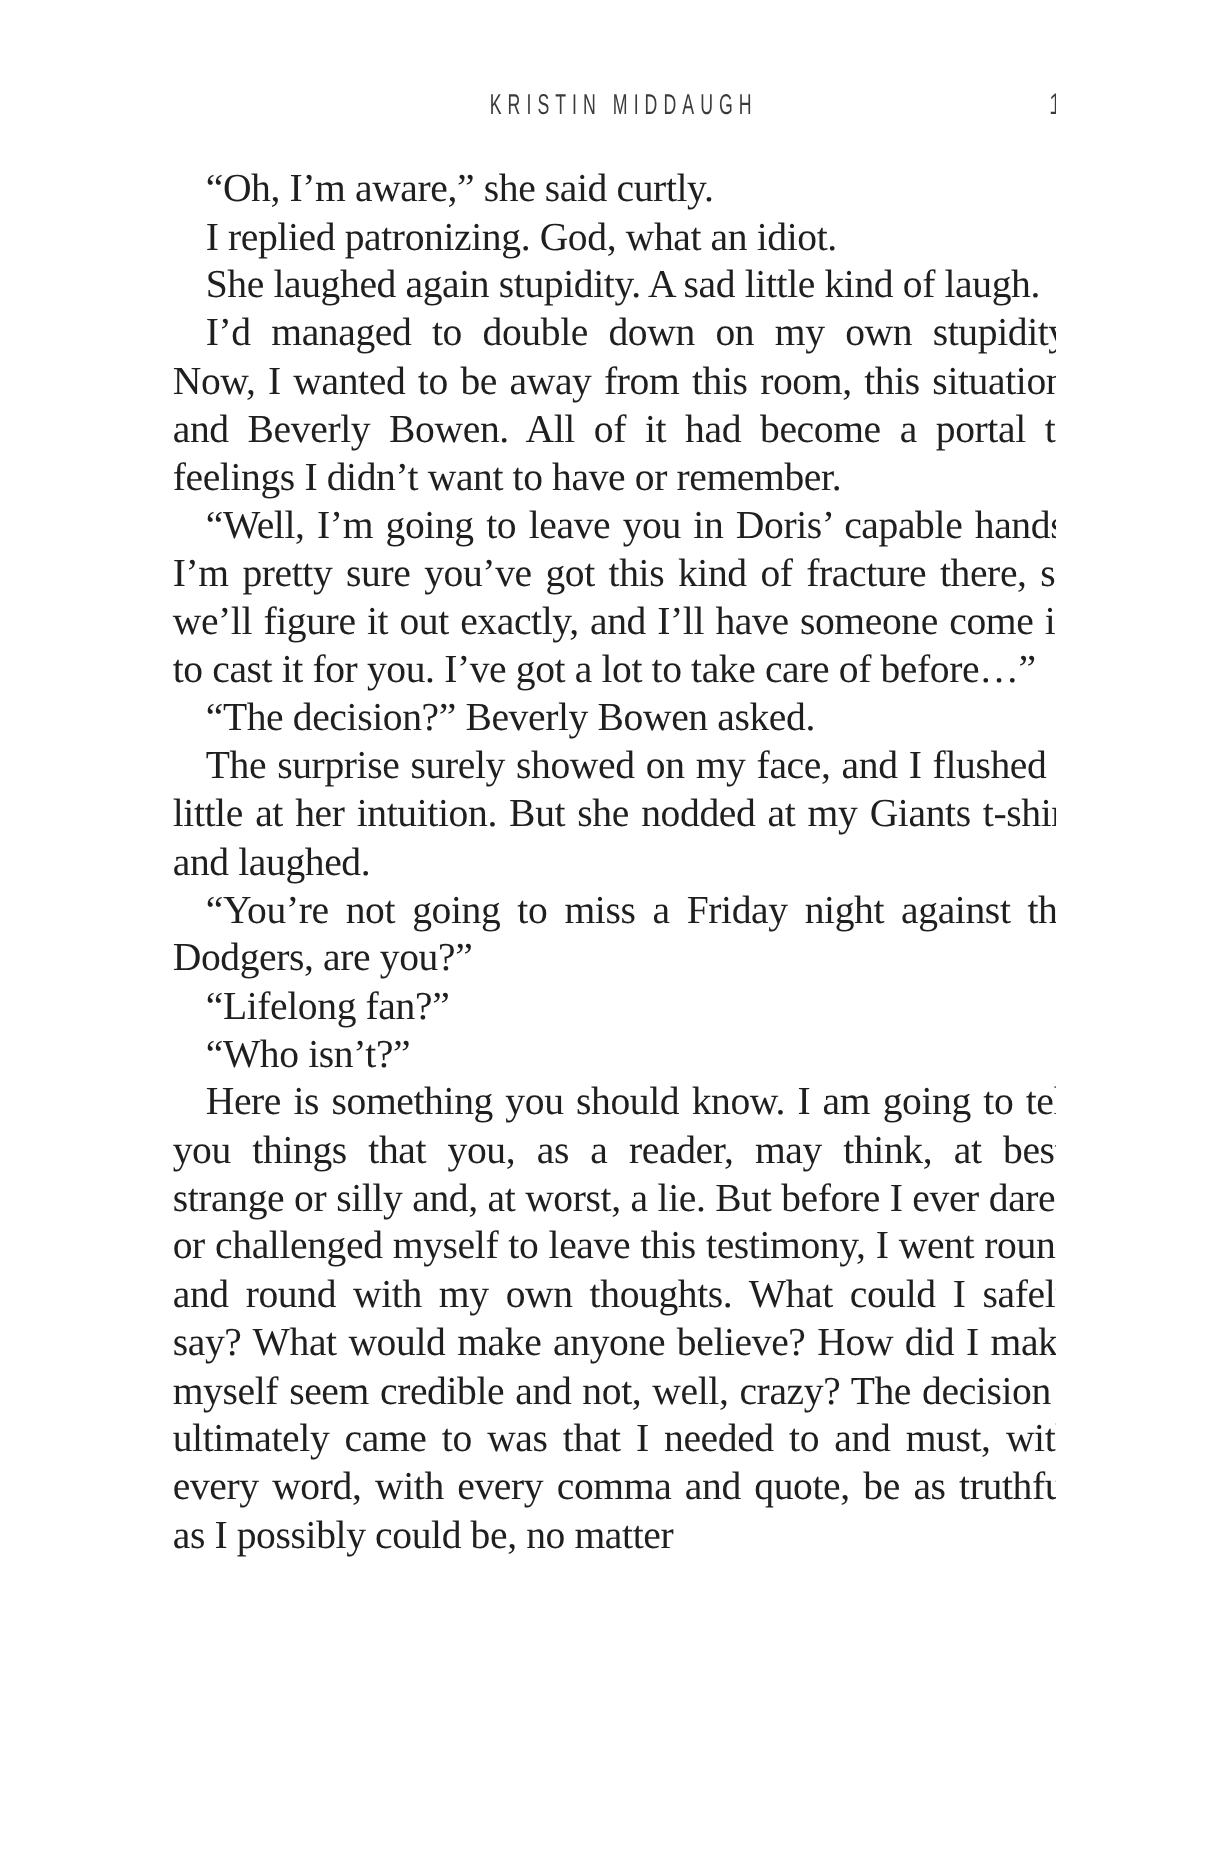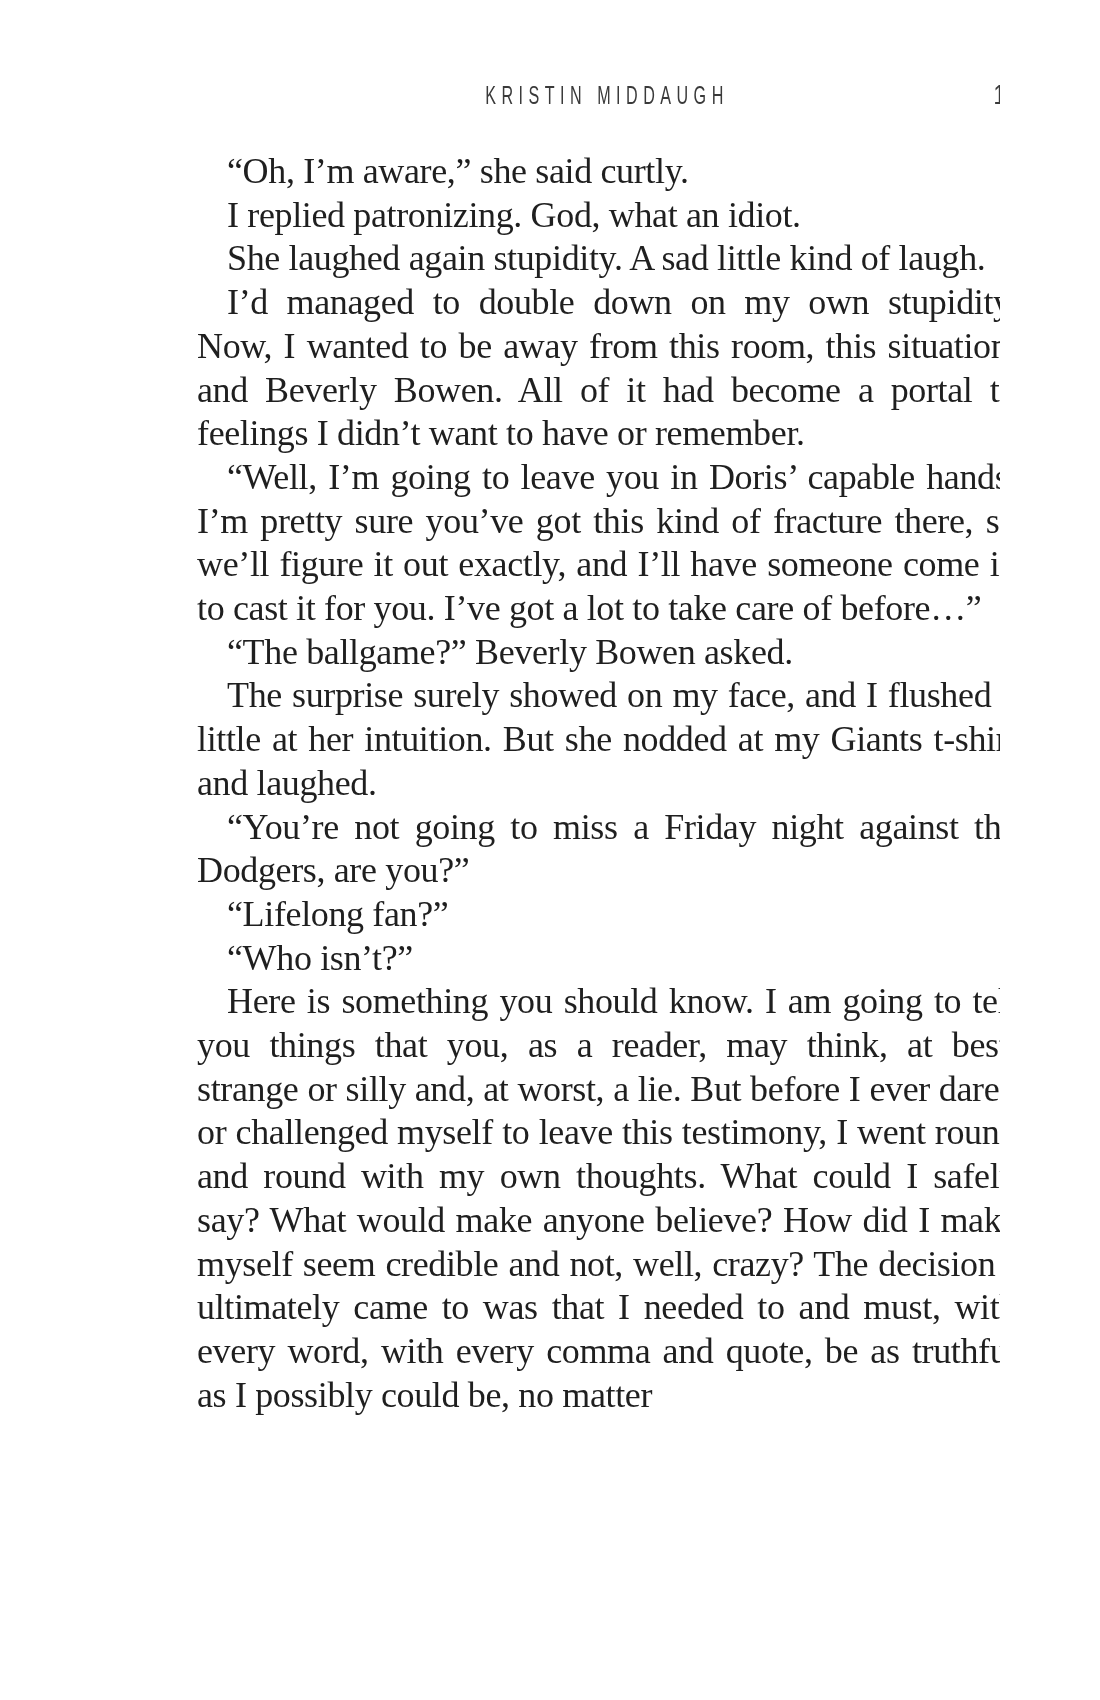--- a/index.html
+++ b/index.html
@@ -12,21 +12,20 @@
     width: 1100px;
     height: 1700px;
     background: var(--paper);
   }
   .page {
     position: relative;
     width: 960px;
     height: 1700px;
     background: var(--paper);
     overflow: hidden;
-    margin-left: 40px;
   }
   .running-head {
     position: absolute;
     left: 157px;
     top: 80px;
     width: 820px;
     height: 30px;
   }
   .running-title {
     display: block;
@@ -75,20 +74,20 @@
   <div class="running-head">
     <span class="running-title">KRISTIN MIDDAUGH</span>
     <span class="page-number">15</span>
   </div>
   <div class="body-text">
       <p>“Oh, I’m aware,” she said curtly.</p>
       <p>I replied patronizing. God, what an idiot.</p>
       <p>She laughed again stupidity. A sad little kind of laugh.</p>
       <p>I’d managed to double down on my own stupidity. Now, I wanted to be away from this room, this situation, and Beverly Bowen. All of it had become a portal to feelings I didn’t want to have or remember.</p>
       <p>“Well, I’m going to leave you in Doris’ capable hands. I’m pretty sure you’ve got this kind of fracture there, so we’ll figure it out exactly, and I’ll have someone come in to cast it for you. I’ve got a lot to take care of before…”</p>
-      <p>“The ballgame?” Beverly Bowen asked.</p>
+      <p>“The decision?” Beverly Bowen asked.</p>
       <p>The surprise surely showed on my face, and I flushed a little at her intuition. But she nodded at my Giants t-shirt and laughed.</p>
       <p>“You’re not going to miss a Friday night against the Dodgers, are you?”</p>
       <p>“Lifelong fan?”</p>
       <p>“Who isn’t?”</p>
       <p>Here is something you should know. I am going to tell you things that you, as a reader, may think, at best, strange or silly and, at worst, a lie. But before I ever dared or challenged myself to leave this testimony, I went round and round with my own thoughts. What could I safely say? What would make anyone believe? How did I make myself seem credible and not, well, crazy? The decision I ultimately came to was that I needed to and must, with every word, with every comma and quote, be as truthful as I possibly could be, no matter</p>
     </div>
 </div>
 
 </body></html>

